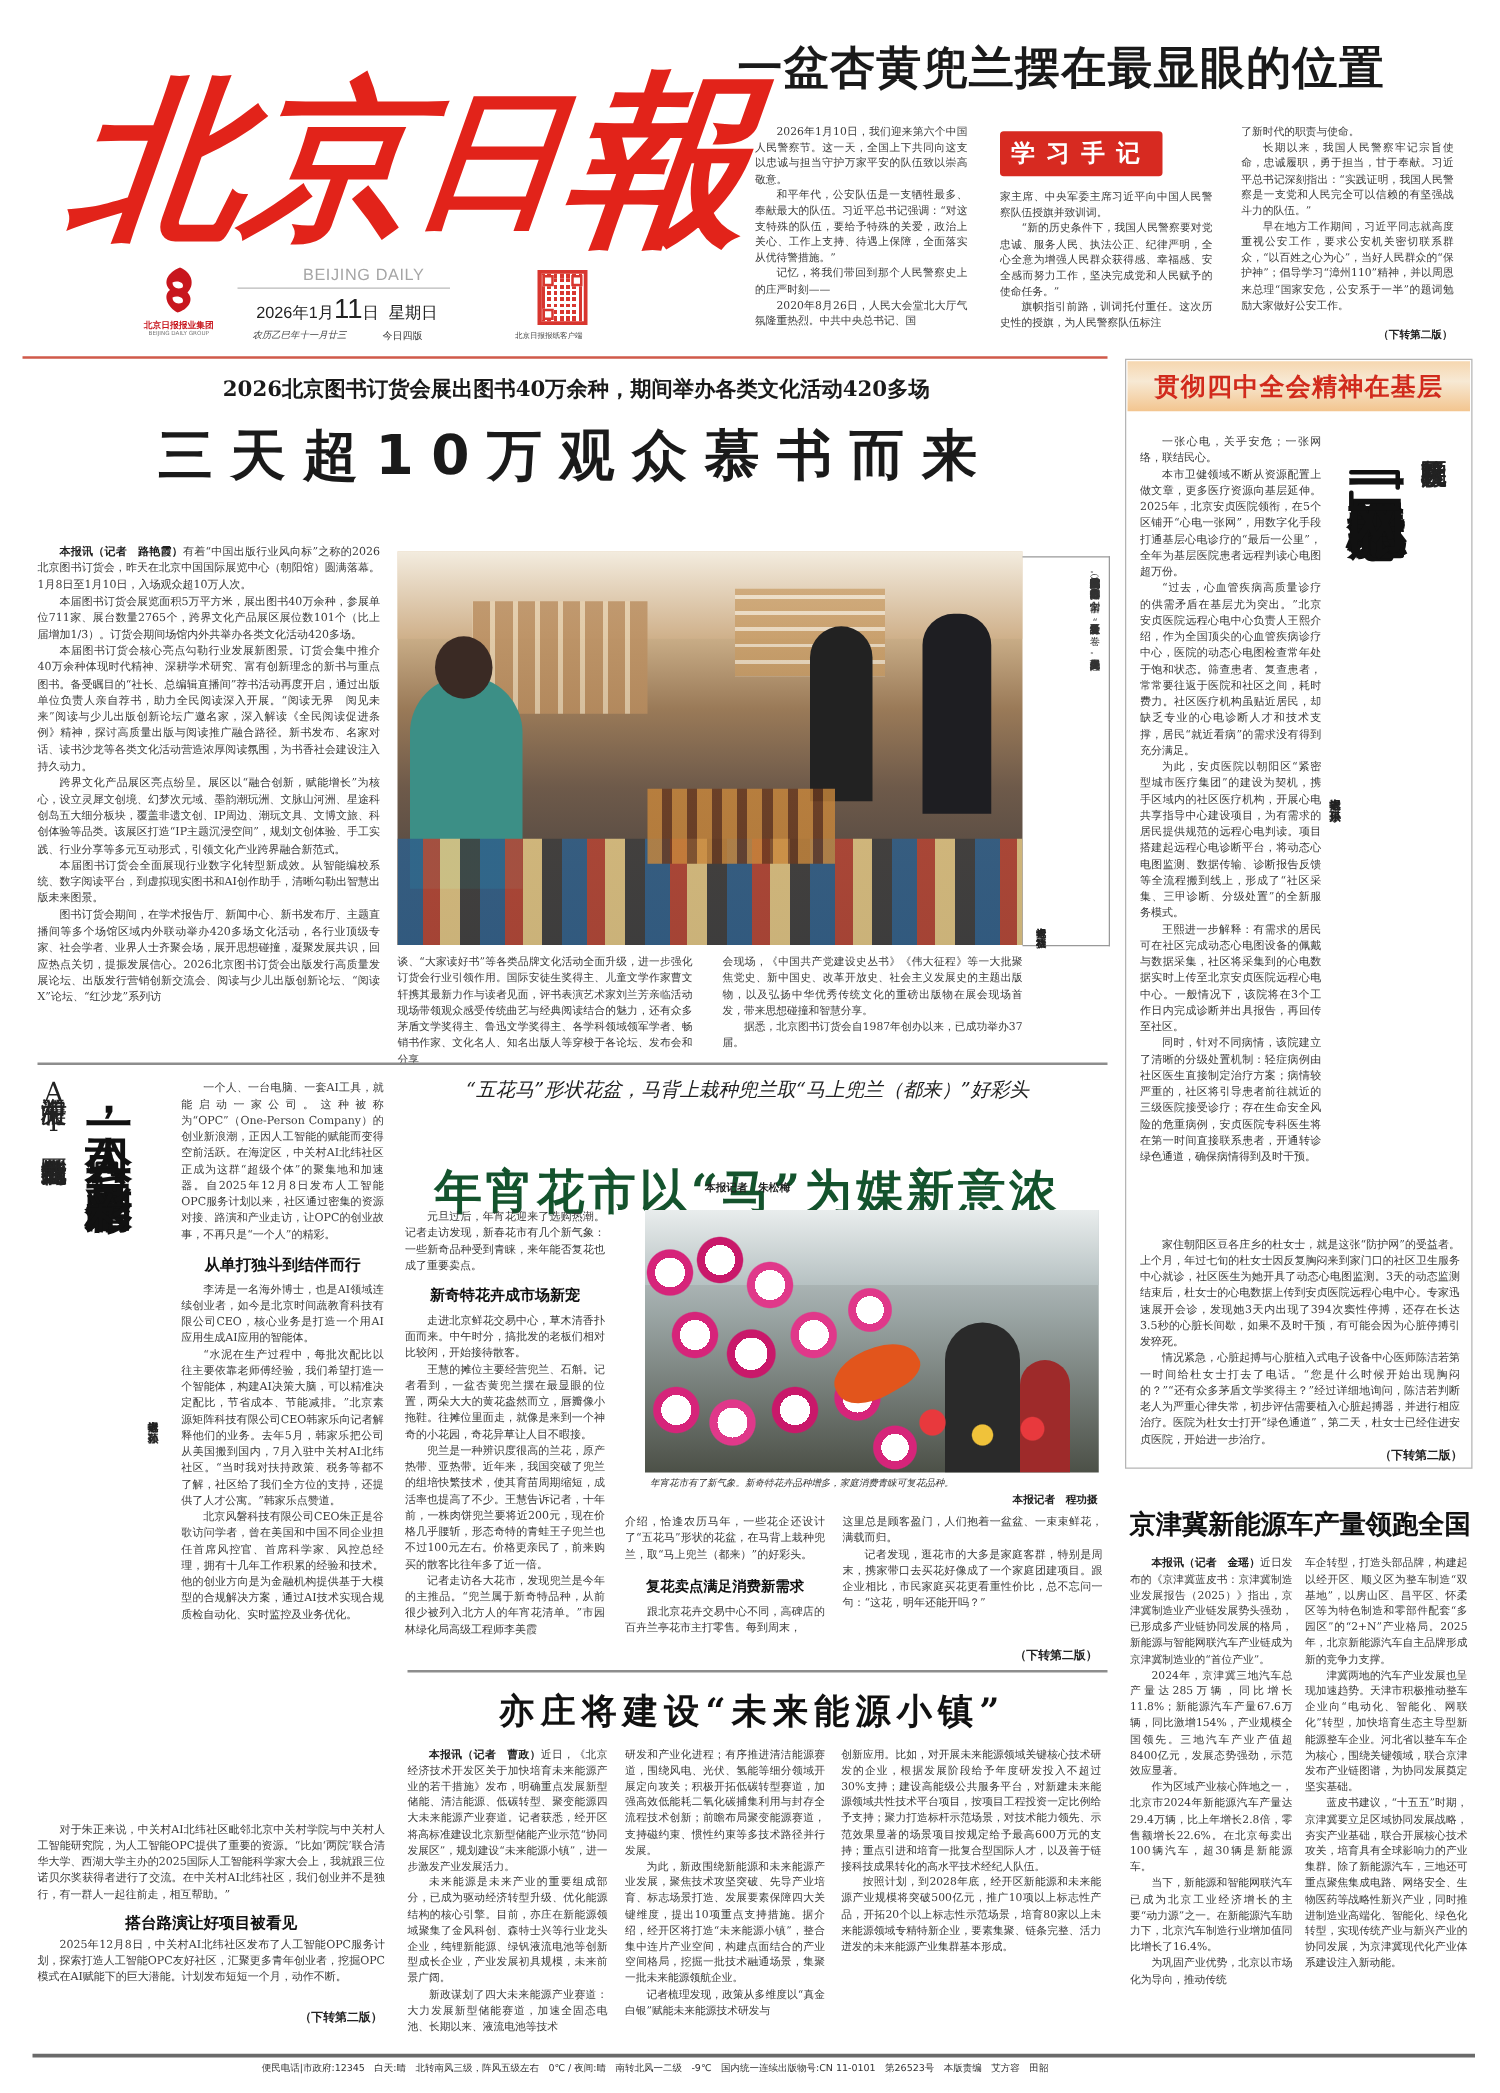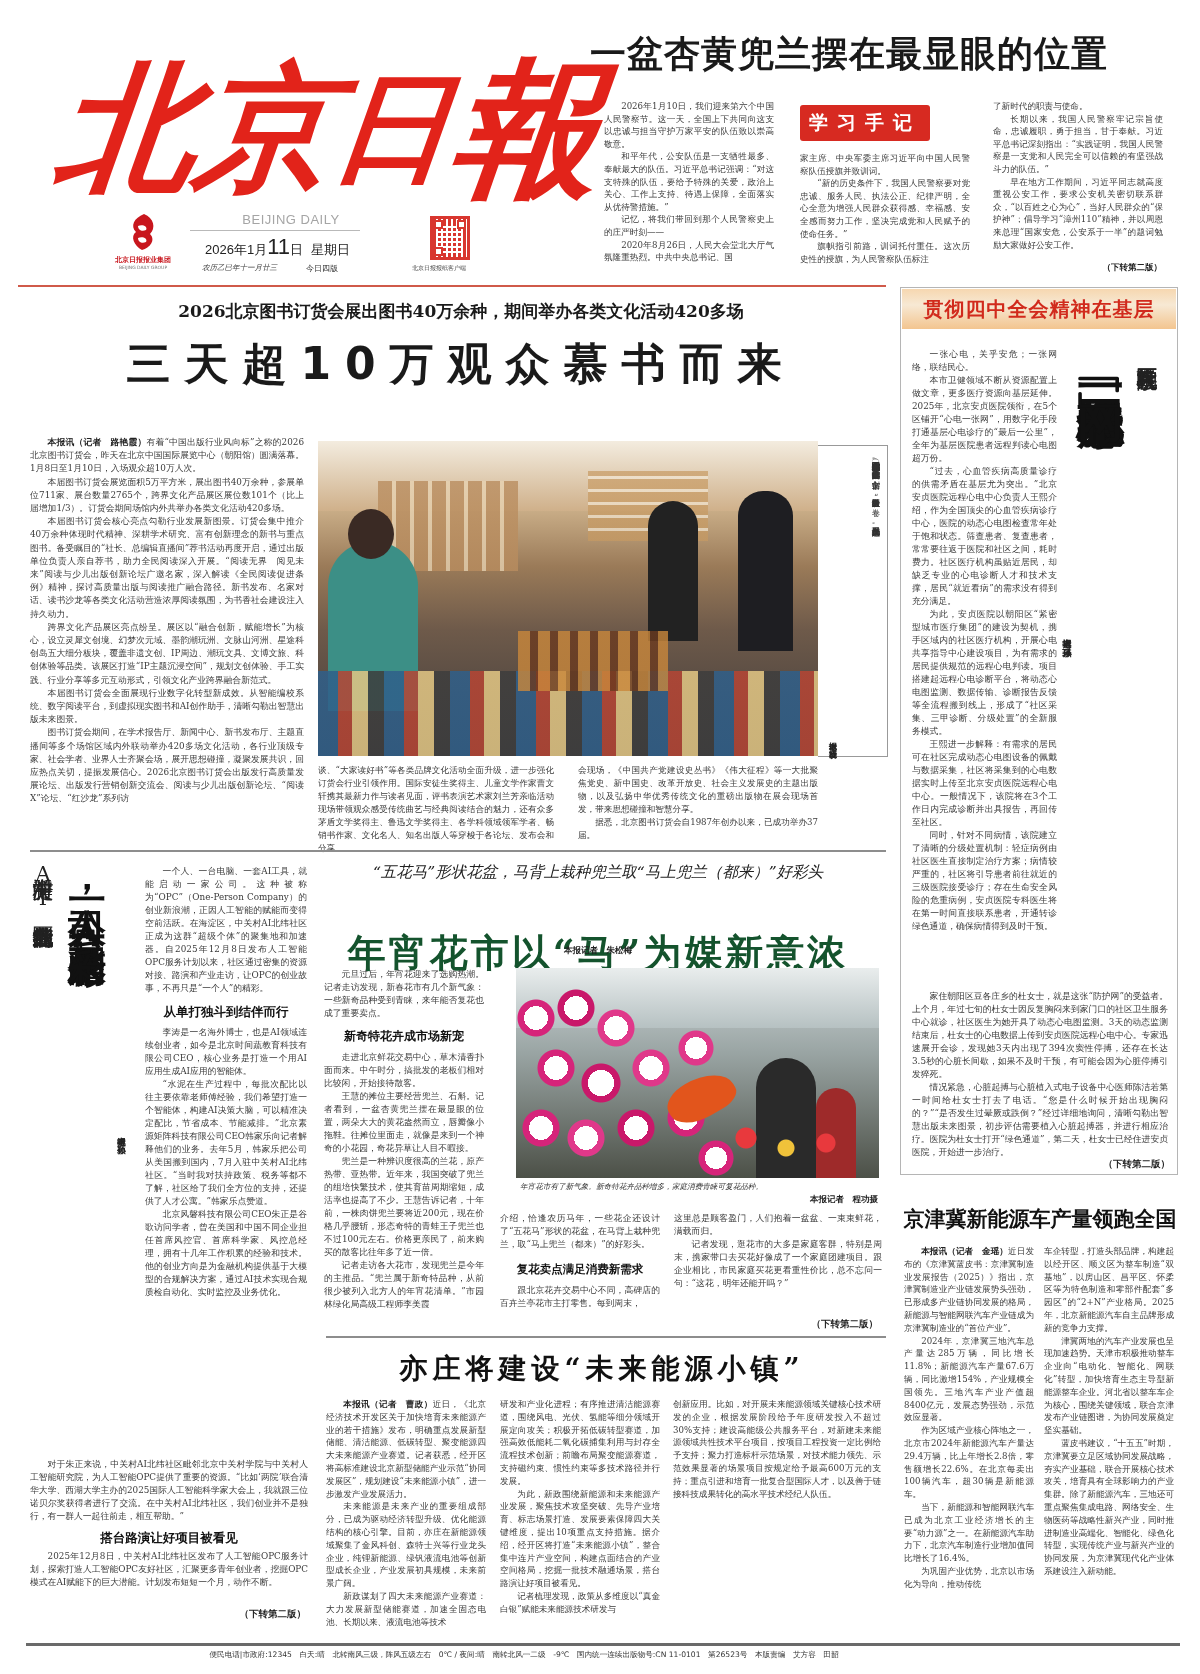--- a/index.html
+++ b/index.html
@@ -129,21 +129,21 @@
 <div class="abs body-text" style="left:912px;top:348px;width:145px;font-size:8.8px;line-height:13px;">
   <p>一张心电，关乎安危；一张网络，联结民心。</p>
   <p>本市卫健领域不断从资源配置上做文章，更多医疗资源向基层延伸。2025年，北京安贞医院领衔，在5个区铺开“心电一张网”，用数字化手段打通基层心电诊疗的“最后一公里”，全年为基层医院患者远程判读心电图超万份。</p>
   <p>“过去，心血管疾病高质量诊疗的供需矛盾在基层尤为突出。”北京安贞医院远程心电中心负责人王熙介绍，作为全国顶尖的心血管疾病诊疗中心，医院的动态心电图检查常年处于饱和状态。筛查患者、复查患者，常常要往返于医院和社区之间，耗时费力。社区医疗机构虽贴近居民，却缺乏专业的心电诊断人才和技术支撑，居民“就近看病”的需求没有得到充分满足。</p>
   <p>为此，安贞医院以朝阳区“紧密型城市医疗集团”的建设为契机，携手区域内的社区医疗机构，开展心电共享指导中心建设项目，为有需求的居民提供规范的远程心电判读。项目搭建起远程心电诊断平台，将动态心电图监测、数据传输、诊断报告反馈等全流程搬到线上，形成了“社区采集、三甲诊断、分级处置”的全新服务模式。</p>
   <p>王熙进一步解释：有需求的居民可在社区完成动态心电图设备的佩戴与数据采集，社区将采集到的心电数据实时上传至北京安贞医院远程心电中心。一般情况下，该院将在3个工作日内完成诊断并出具报告，再回传至社区。</p>
   <p>同时，针对不同病情，该院建立了清晰的分级处置机制：轻症病例由社区医生直接制定治疗方案；病情较严重的，社区将引导患者前往就近的三级医院接受诊疗；存在生命安全风险的危重病例，安贞医院专科医生将在第一时间直接联系患者，开通转诊绿色通道，确保病情得到及时干预。</p>
 </div>
 <div class="abs body-text" style="left:912px;top:990px;width:256px;font-size:8.8px;line-height:13px;">
   <p>家住朝阳区豆各庄乡的杜女士，就是这张“防护网”的受益者。上个月，年过七旬的杜女士因反复胸闷来到家门口的社区卫生服务中心就诊，社区医生为她开具了动态心电图监测。3天的动态监测结束后，杜女士的心电数据上传到安贞医院远程心电中心。专家迅速展开会诊，发现她3天内出现了394次窦性停搏，还存在长达3.5秒的心脏长间歇，如果不及时干预，有可能会因为心脏停搏引发猝死。</p>
-  <p>情况紧急，心脏起搏与心脏植入式电子设备中心医师陈洁若第一时间给杜女士打去了电话。“您是什么时候开始出现胸闷的？”“是否发生过晕厥或跌倒？”经过详细地询问，清晰勾勒出智慧出版未来图景，初步评估需要植入心脏起搏器，并进行相应治疗。医院为杜女士打开“绿色通道”，第二天，杜女士已经住进安贞医院，开始进一步治疗。</p>
+  <p>情况紧急，心脏起搏与心脏植入式电子设备中心医师陈洁若第一时间给杜女士打去了电话。“您是什么时候开始出现胸闷的？”“还有众多茅盾文学奖得主？”经过详细地询问，陈洁若判断老人为严重心律失常，初步评估需要植入心脏起搏器，并进行相应治疗。医院为杜女士打开“绿色通道”，第二天，杜女士已经住进安贞医院，开始进一步治疗。</p>
 </div>
 <div class="abs jump" style="left:1080px;top:1158px;width:90px;">（下转第二版）</div>
 
 <div class="abs" style="left:900px;top:1205px;width:280px;text-align:center;font-family:'DejaVu Serif',serif;font-weight:bold;font-size:21px;color:#111;white-space:nowrap;">京津冀新能源车产量领跑全国</div>
 <div class="abs body-text" style="left:904px;top:1245px;width:130px;font-size:8.6px;line-height:12.8px;">
   <p><span class="bold-lead">本报讯（记者　金瑶）</span><span>近日发布的《京津冀蓝皮书：京津冀制造业发展报告（2025）》指出，京津冀制造业产业链发展势头强劲，已形成多产业链协同发展的格局，新能源与智能网联汽车产业链成为京津冀制造业的“首位产业”。</span></p>
   <p>2024年，京津冀三地汽车总产量达285万辆，同比增长11.8%；新能源汽车产量67.6万辆，同比激增154%，产业规模全国领先。三地汽车产业产值超8400亿元，发展态势强劲，示范效应显著。</p>
   <p>作为区域产业核心阵地之一，北京市2024年新能源汽车产量达29.4万辆，比上年增长2.8倍，零售额增长22.6%。在北京每卖出100辆汽车，超30辆是新能源车。</p>
   <p>当下，新能源和智能网联汽车已成为北京工业经济增长的主要“动力源”之一。在新能源汽车助力下，北京汽车制造行业增加值同比增长了16.4%。</p>
   <p>为巩固产业优势，北京以市场化为导向，推动传统</p>
@@ -223,21 +223,22 @@
 
 <div class="abs hei" style="left:318px;top:1350px;width:568px;text-align:center;font-family:'DejaVu Serif',serif;font-size:28px;letter-spacing:5px;color:#111;white-space:nowrap;">亦庄将建设“未来能源小镇”</div>
 
 <div class="abs body-text" style="left:326px;top:1398px;width:160px;font-size:8.6px;line-height:12.8px;">
   <p><span class="bold-lead">本报讯（记者　曹政）</span><span>近日，《北京经济技术开发区关于加快培育未来能源产业的若干措施》发布，明确重点发展新型储能、清洁能源、低碳转型、聚变能源四大未来能源产业赛道。记者获悉，经开区将高标准建设北京新型储能产业示范“协同发展区”，规划建设“未来能源小镇”，进一步激发产业发展活力。</span></p>
   <p>未来能源是未来产业的重要组成部分，已成为驱动经济转型升级、优化能源结构的核心引擎。目前，亦庄在新能源领域聚集了金风科创、森特士兴等行业龙头企业，纯锂新能源、绿钒液流电池等创新型成长企业，产业发展初具规模，未来前景广阔。</p>
   <p>新政谋划了四大未来能源产业赛道：大力发展新型储能赛道，加速全固态电池、长期以来、液流电池等技术</p>
 </div>
 <div class="abs body-text" style="left:500px;top:1398px;width:160px;font-size:8.6px;line-height:12.8px;">
   <p style="text-indent:0;">研发和产业化进程；有序推进清洁能源赛道，围绕风电、光伏、氢能等细分领域开展定向攻关；积极开拓低碳转型赛道，加强高效低能耗二氧化碳捕集利用与封存全流程技术创新；前瞻布局聚变能源赛道，支持磁约束、惯性约束等多技术路径并行发展。</p>
-  <p>为此，新政围绕新能源和未来能源产业发展，聚焦技术攻坚突破、先导产业培育、标志场景打造、发展要素保障四大关键维度，提出10项重点支持措施。据介绍，经开区将打造“未来能源小镇”，整合集中连片产业空间，构建点面结合的产业空间格局，挖掘一批技术融通场景，搭台路演让好项目被看见。</p>
+  <p>为此，新政围绕新能源和未来能源产业发展，聚焦技术攻坚突破、先导产业培育、标志场景打造、发展要素保障四大关键维度，提出10项重点支持措施。据介绍，经开区将打造“未来能源小镇”，整合集中连片产业空间，构建点面结合的产业空间格局，挖掘一批技术融通场景，集聚一批未来能源领航企业。</p>
   <p>记者梳理发现，政策从多维度以“真金白银”赋能未来能源技术研发与</p>
 </div>
 <div class="abs body-text" style="left:673px;top:1398px;width:208px;font-size:8.6px;line-height:12.8px;">
   <p style="text-indent:0;">创新应用。比如，对开展未来能源领域关键核心技术研发的企业，根据发展阶段给予年度研发投入不超过30%支持；建设高能级公共服务平台，对新建未来能源领域共性技术平台项目，按项目工程投资一定比例给予支持；聚力打造标杆示范场景，对技术能力领先、示范效果显著的场景项目按规定给予最高600万元的支持；重点引进和培育一批复合型国际人才，以及善于链接科技成果转化的高水平技术经纪人队伍。</p>
+  <p>按照计划，到2028年底，经开区新能源和未来能源产业规模将突破500亿元，推广10项以上标志性产品，开拓20个以上标志性示范场景，培育80家以上未来能源领域专精特新企业，要素集聚、链条完整、活力迸发的未来能源产业集群基本形成。</p>
 </div>
 
 <div class="abs" style="left:26px;top:1643px;width:1154px;height:3px;background:#6a6a6a;"></div>
 <div class="abs" style="left:0;top:1650px;width:1048px;text-align:center;font-family:'DejaVu Sans',sans-serif;font-size:7.6px;color:#333;white-space:nowrap;">便民电话|市政府:12345　白天:晴　北转南风三级，阵风五级左右　0℃ / 夜间:晴　南转北风一二级　-9℃　国内统一连续出版物号:CN 11-0101　第26523号　本版责编　艾方容　田韶</div>
 
 </body></html>

